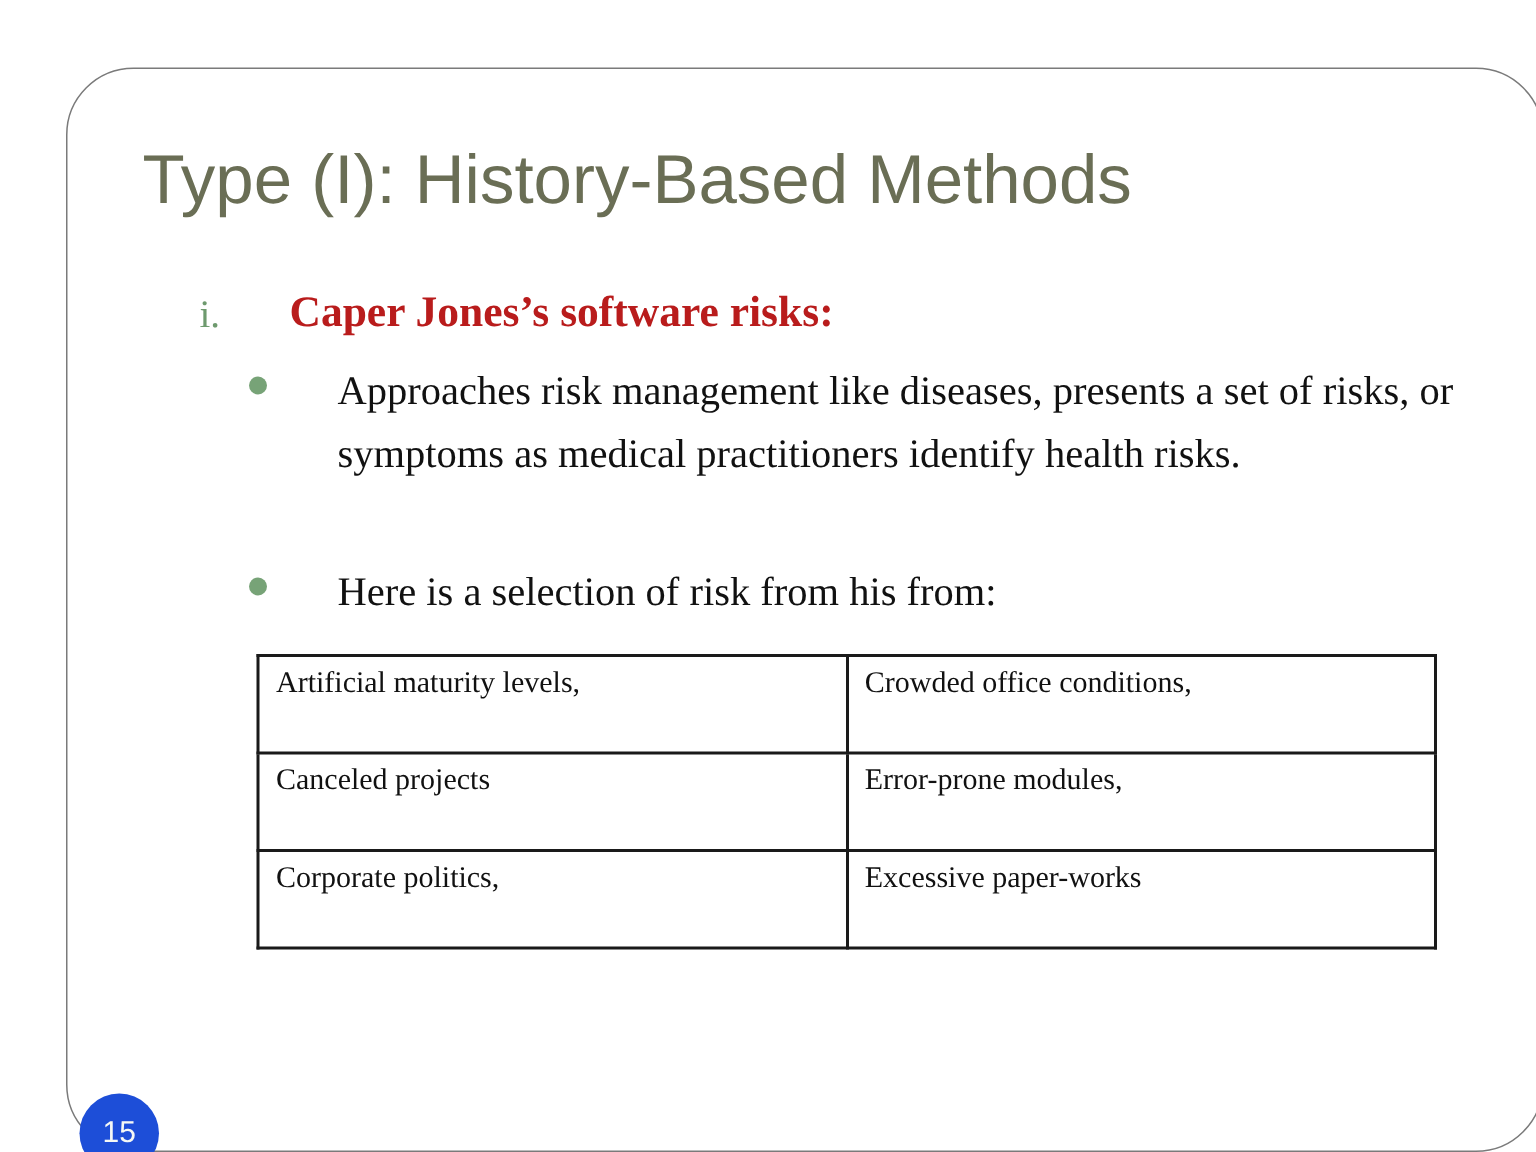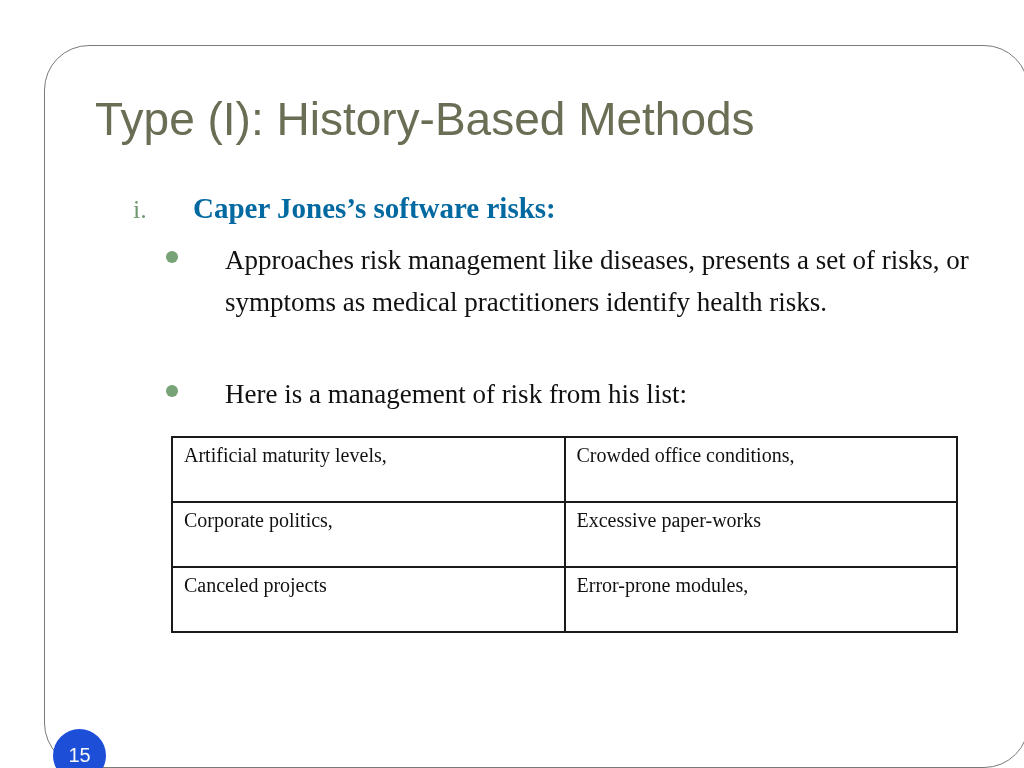--- a/index.html
+++ b/index.html
@@ -35,21 +35,21 @@
     position: absolute;
     left: 0; top: 3px;
     font-size: 26px;
     color: #6e9a6e;
   }
   .list-heading {
     position: absolute;
     left: 60px; top: 0;
     font-size: 29px;
     font-weight: bold;
-    color: #0369a1;
+    color: #b91c1c;
     white-space: nowrap;
   }
   .bullet-item { position: absolute; }
   .bullet-item.first { left: 118px; top: 191px; }
   .bullet-item.second { left: 118px; top: 325px; }
   .bullet-dot {
     position: absolute;
     left: 0; top: 12px;
     width: 12px; height: 12px;
     border-radius: 50%;
@@ -105,35 +105,35 @@
   <span class="list-heading">Caper Jones’s software risks:</span>
 </div>
 
 <div class="bullet-item first">
   <span class="bullet-dot"></span>
   <div class="bullet-text">Approaches risk management like diseases, presents a set of risks, or symptoms as medical practitioners identify health risks.</div>
 </div>
 
 <div class="bullet-item second">
   <span class="bullet-dot"></span>
-  <div class="bullet-text">Here is a management of risk from his list:</div>
+  <div class="bullet-text">Here is a selection of risk from his from:</div>
 </div>
 
 <table class="risks-table">
   <tbody>
     <tr>
       <td>Artificial maturity levels,</td>
       <td>Crowded office conditions,</td>
     </tr>
     <tr>
+      <td>Canceled projects</td>
+      <td>Error-prone modules,</td>
+    </tr>
+    <tr>
       <td>Corporate politics,</td>
       <td>Excessive paper-works</td>
-    </tr>
-    <tr>
-      <td>Canceled projects</td>
-      <td>Error-prone modules,</td>
     </tr>
   </tbody>
 </table>
 
 <div class="page-badge">
   <span>15</span>
 </div>
 
 </body></html>

